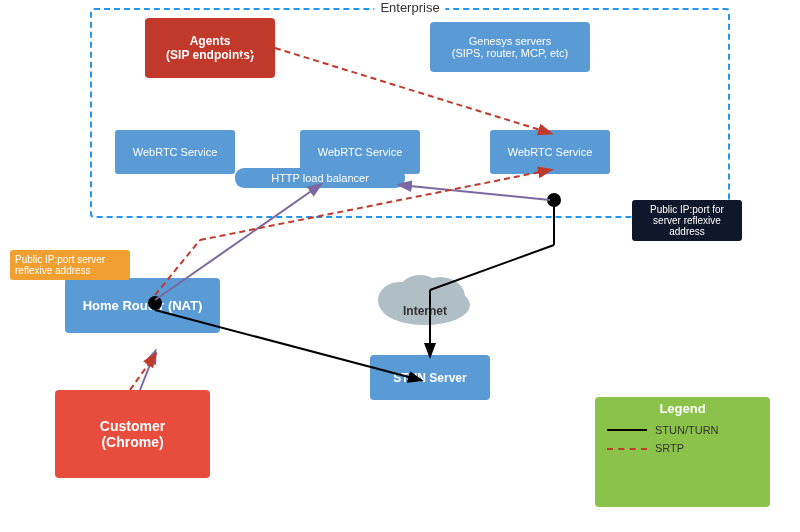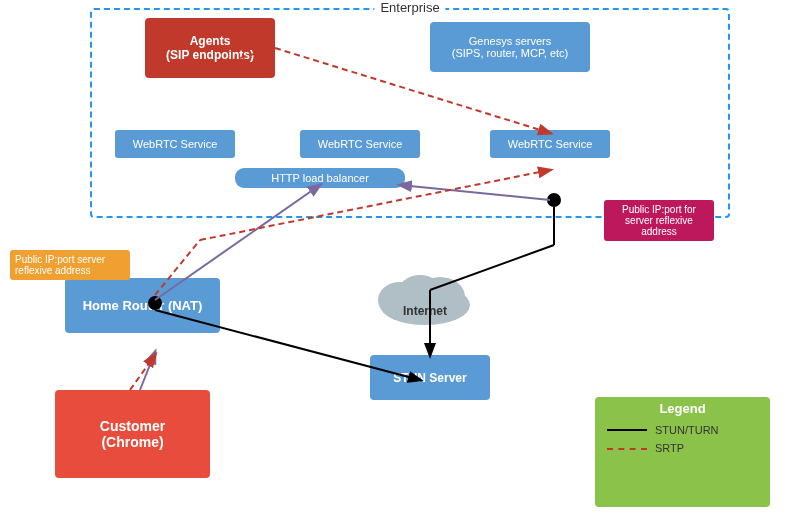--- a/index.html
+++ b/index.html
@@ -63,21 +63,21 @@
       font-weight: bold;
       white-space: nowrap;
     }
 
     
     .webrtc-box {
       position: absolute;
       background: #5B9BD5;
       color: #fff;
       border-radius: 3px;
-      padding: 8px 8px;
+      padding: 16px 8px;
       font-size: 11px;
       text-align: center;
     }
 
     .webrtc-1 {
       top: 130px;
       left: 115px;
       width: 120px;
     }
 
@@ -210,23 +210,23 @@
       align-items: center;
       justify-content: center;
       font-size: 12px;
       font-weight: bold;
     }
 
     
     .public-ip-label-right {
       position: absolute;
       top: 200px;
-      left: 604px;
+      left: 632px;
       width: 110px;
-      background: #be185d;
+      background: #0f172a;
       color: #fff;
       border-radius: 3px;
       padding: 4px 5px;
       font-size: 10px;
       text-align: center;
     }
 
     .public-ip-label-left {
       position: absolute;
       top: 250px;

